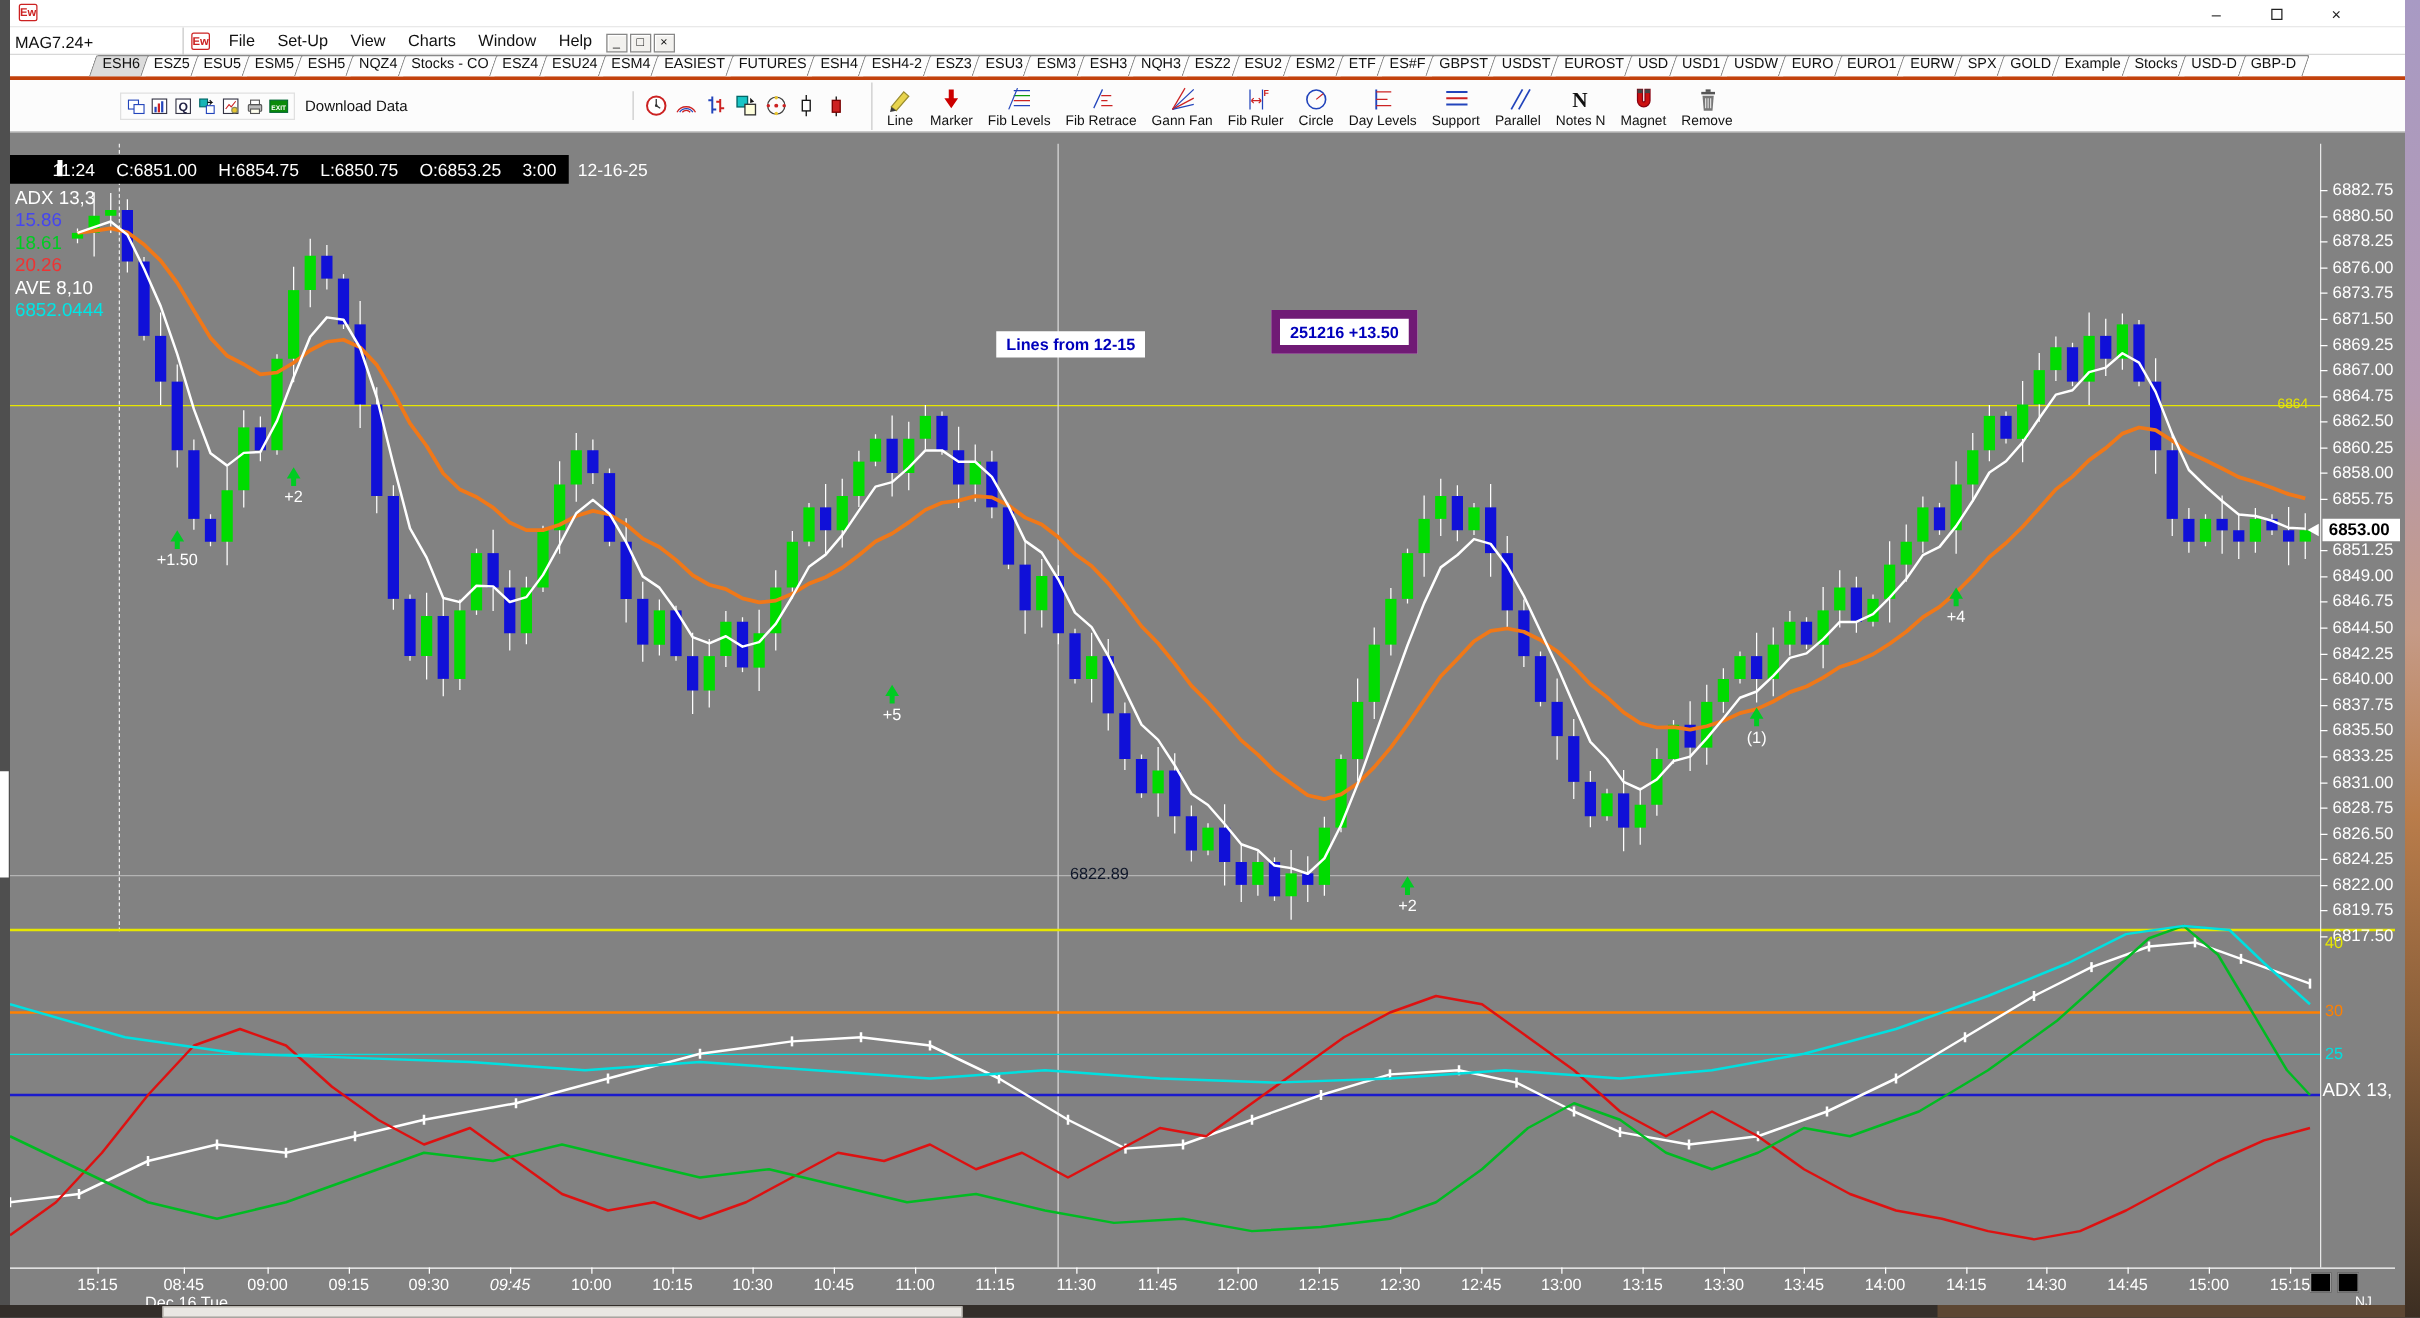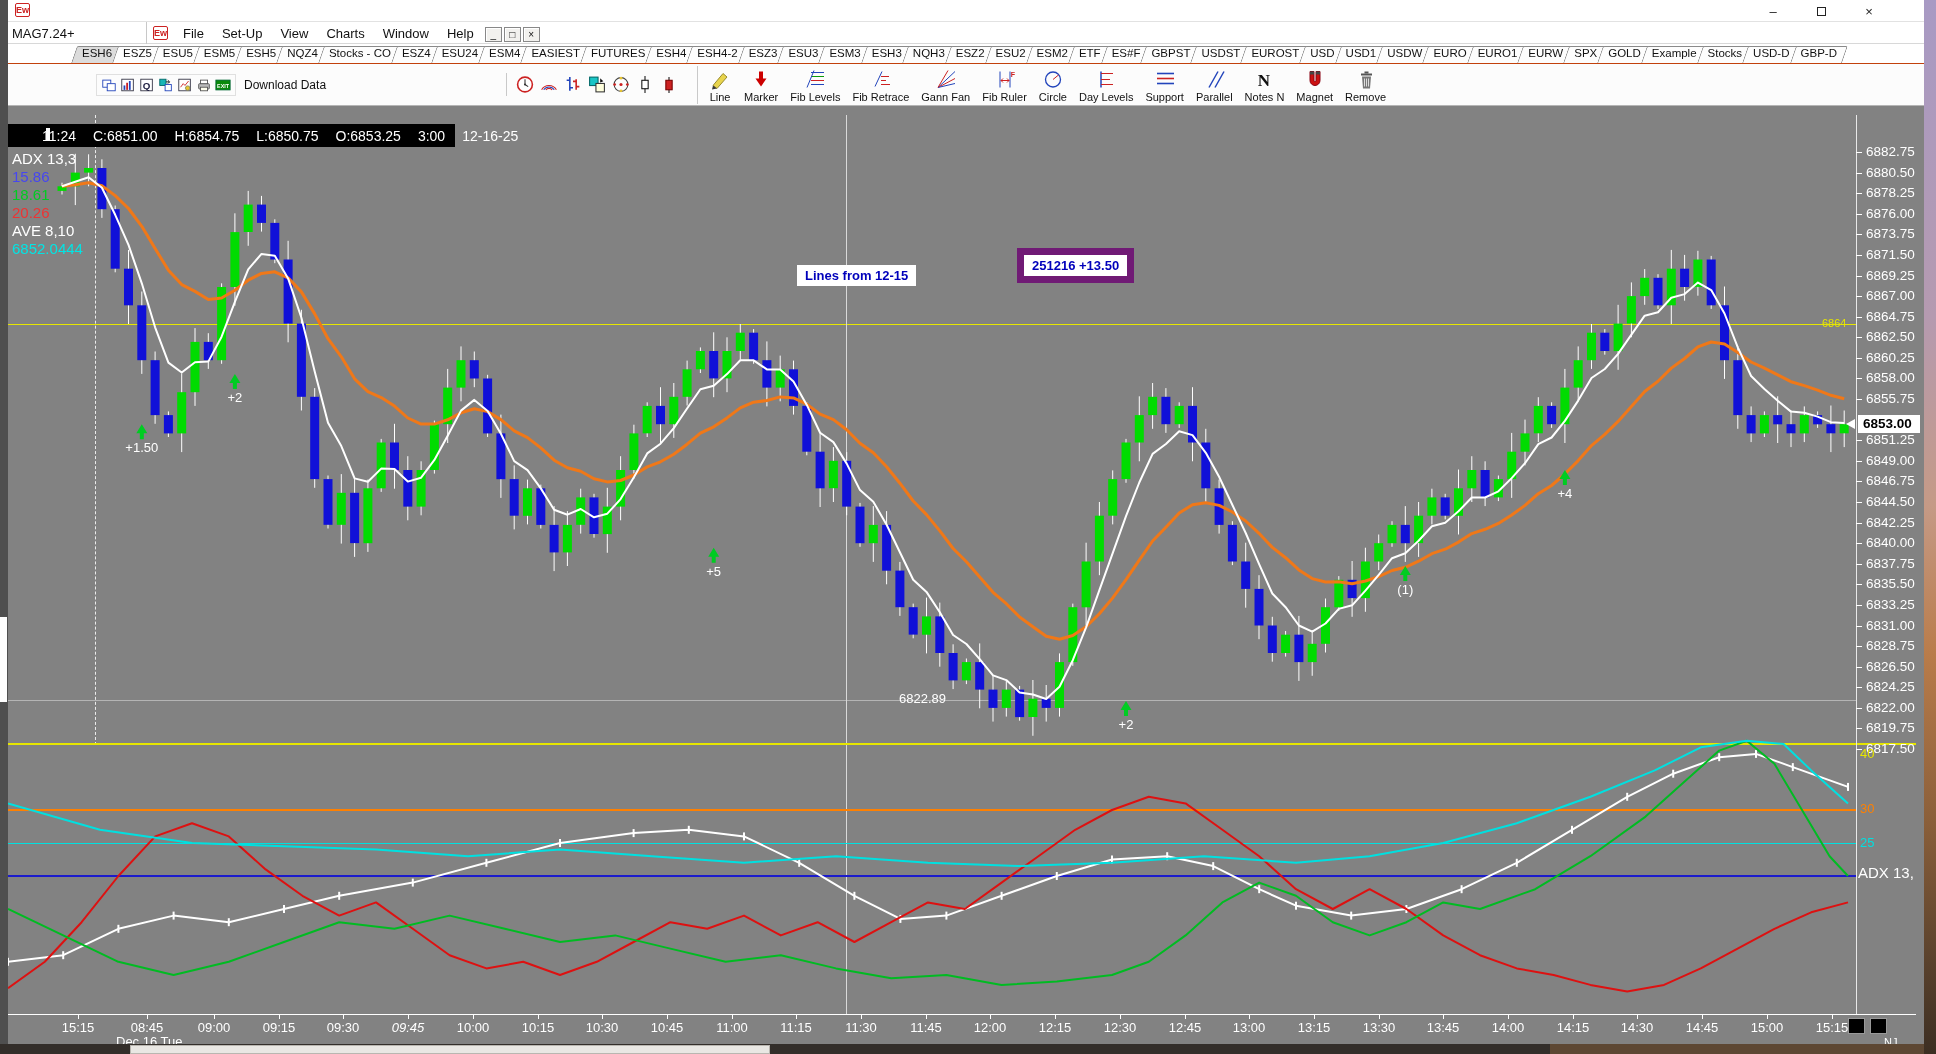--- a/index.html
+++ b/index.html
@@ -30,21 +30,21 @@
   
   #menu-row { left:0; top:22px; width:100%; height:22px; background:#ffffff; border-bottom:1px solid #d8d8d8; }
   #workspace-label { position:absolute; left:4px; top:4px; font-size:13px; color:#111; }
   #menu-group { position:absolute; left:138px; top:0; height:22px; display:flex; align-items:center; gap:0;
     border-left:1px solid #c8c8c8; padding-left:6px; }
   .menu-item { font-size:13px; color:#111; padding:2px 9px; }
   .mdi-btn { width:17px; height:15px; border:1px solid #888; background:#f2f1ee; box-shadow:inset 1px 1px 0 #fff;
     font-size:10px; line-height:13px; text-align:center; color:#111; margin-left:2px; }
 
   
-  #tab-row { left:0; top:44px; width:100%; height:20px; background:#ffffff; border-bottom:1px solid #c2410c;
+  #tab-row { left:0; top:44px; width:100%; height:20px; background:#ffffff; border-bottom:3px solid #c2410c;
     display:flex; align-items:flex-end; padding-left:66px; }
   .tab { position:relative; height:17px; padding:1px 8px 0; margin-right:-5px; font-size:11.5px; color:#111; }
   .tab::before { content:""; position:absolute; inset:0; background:#fdfdfd; border:1px solid #8a8a8a;
     border-bottom:none; transform:skewX(-19deg); border-radius:2px 2px 0 0; }
   .tab.active::before { background:#dcdcdc; }
   .tab b { position:relative; font-weight:normal; }
 
   
   #toolbar { left:0; top:64px; width:100%; height:42px; background:#fcfcfc; border-bottom:1px solid #b5b5b5;
     display:flex; align-items:center; }
@@ -74,21 +74,21 @@
   #price-axis-line { left:1848px; top:9px; width:1px; height:899px; background:#e8e8e8; }
   .ptick { position:absolute; left:1848px; width:6px; height:1px; background:#fff; }
   .plabel { position:absolute; left:1858px; width:60px; font-size:13.5px; color:#fff; }
 
   #cur-price-box { left:1850px; top:309px; width:62px; height:18px; background:#fff; color:#000;
     font-size:13.5px; font-weight:bold; padding-left:5px; line-height:17px; }
   #cur-price-arrow { left:1838px; top:313px; width:0; height:0;
     border-top:5px solid transparent; border-bottom:5px solid transparent; border-right:9px solid #fff; }
 
   #yellow-level-label { left:1814px; top:211px; font-size:11px; color:#e6e600; }
-  #gray-level-label { left:848px; top:585px; font-size:13px; color:#ffffff;margin-left:43px; }
+  #gray-level-label { left:848px; top:585px; font-size:13px; color:#0f172a; }
 
   #time-axis-line { left:0; top:908px; width:1908px; height:1px; background:#fff; }
   .ttick { position:absolute; top:908px; width:1px; height:5px; background:#fff; }
   .tlabel { position:absolute; top:914px; width:44px; margin-left:-22px; text-align:center; font-size:13px; color:#fff; }
   #date-label { left:108px; top:928px; font-size:13px; color:#fff; }
 
   .pane-label { position:absolute; left:1852px; font-size:13px; }
   #adx-pane-label { left:1850px; top:758px; font-size:15px; color:#fff; white-space:nowrap; }
 
   .mini-win { position:absolute; top:912px; width:17px; height:16px; background:#000; border:1px solid #999; }

